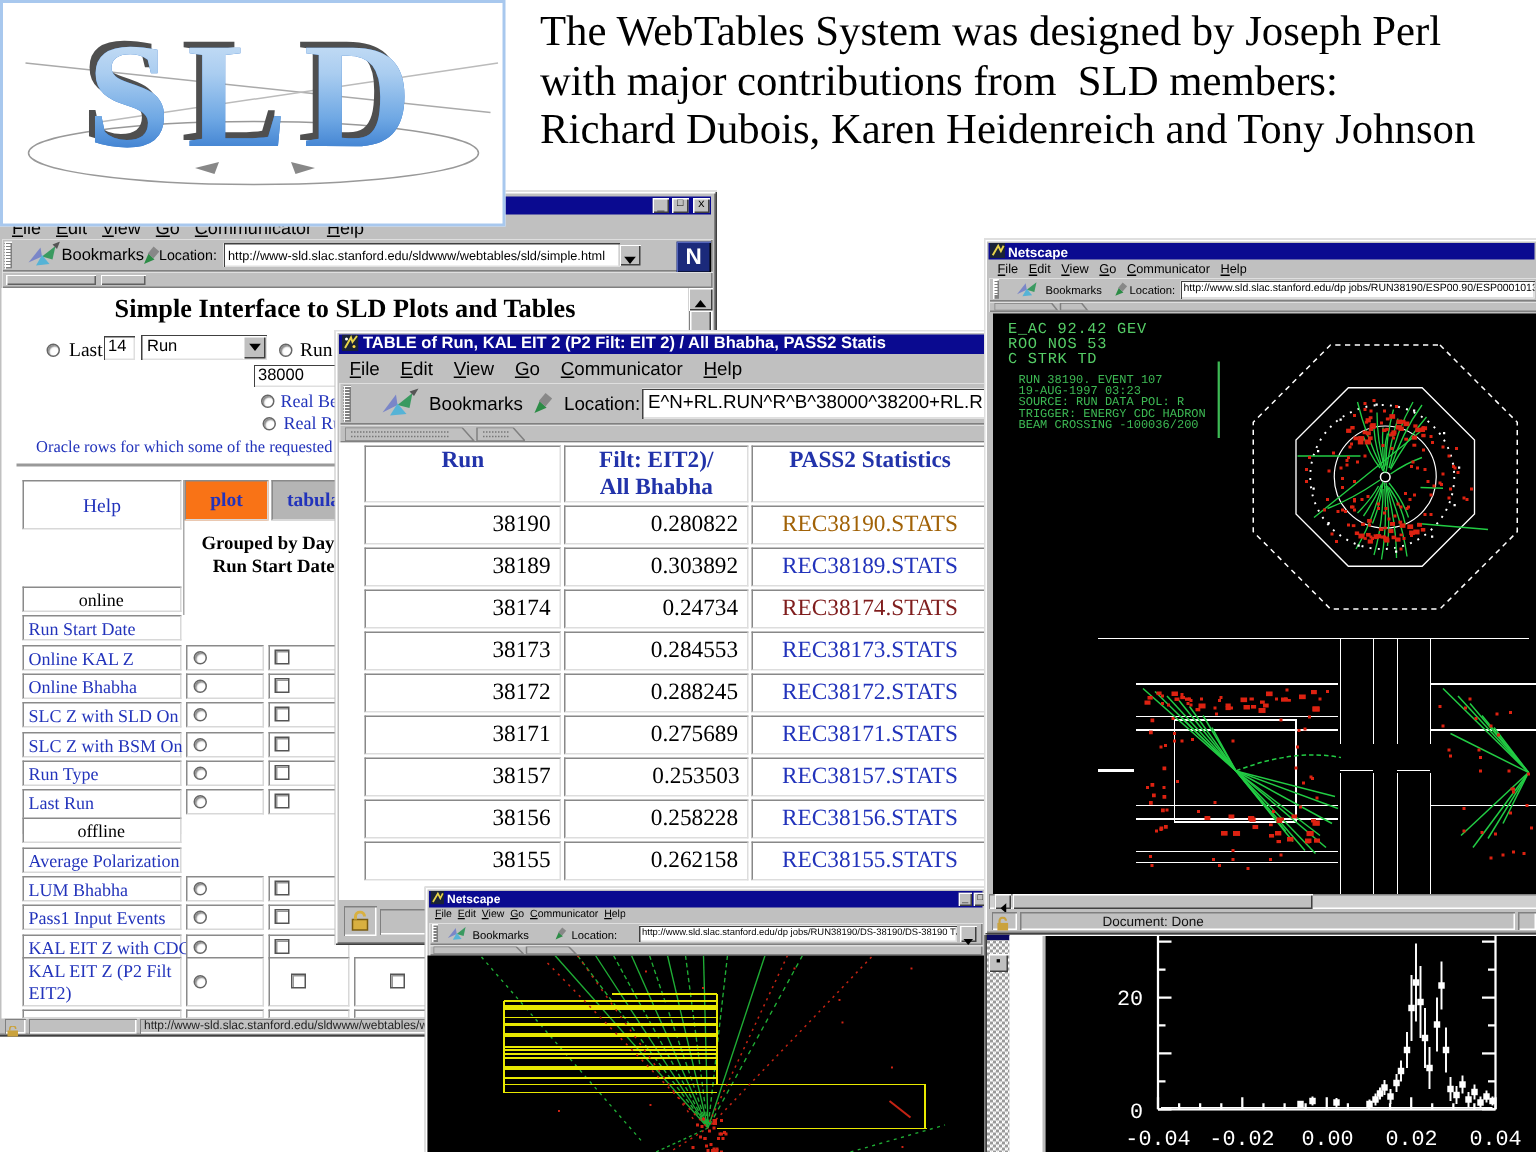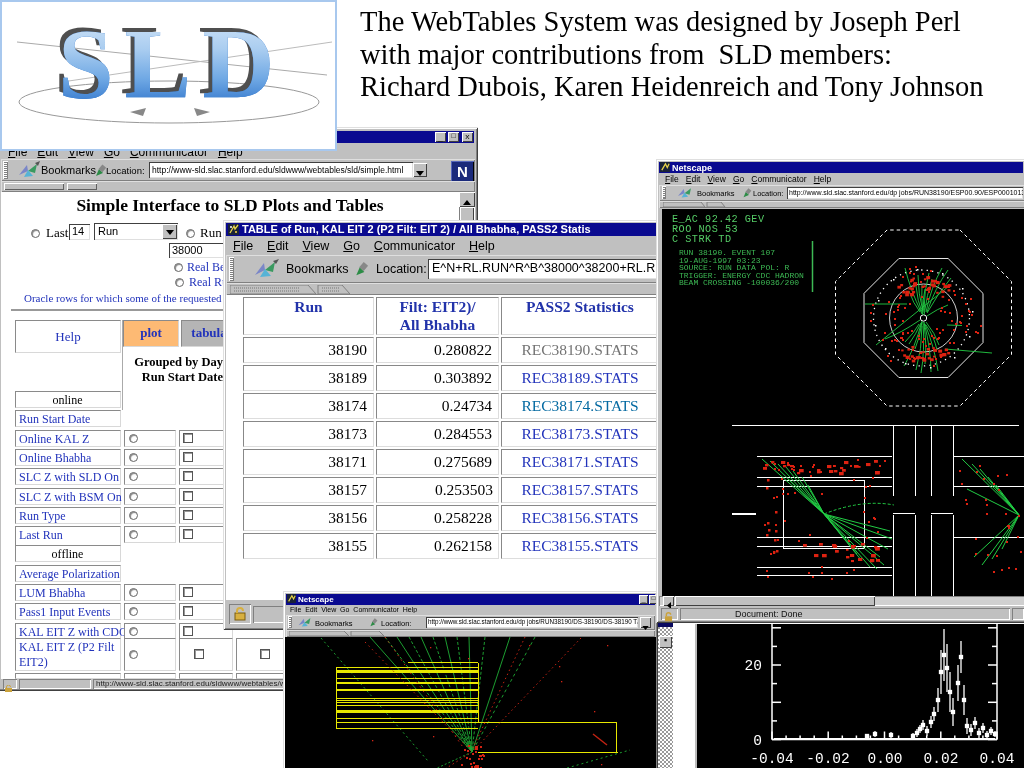--- a/index.html
+++ b/index.html
@@ -84,21 +84,21 @@
       <div class="fld" style="left:168px;top:51px;width:74px;height:15px;font-size:11px;line-height:14px;padding-left:3px;">38000</div>
       <div class="rad" style="left:173px;top:71px;"></div>
       <div class="abs serif blue" style="left:186px;top:68px;font-size:12px;">Real Bea</div>
       <div class="rad" style="left:174px;top:86px;"></div>
       <div class="abs serif blue" style="left:188px;top:83px;font-size:12px;">Real Ru</div>
       <div class="abs serif" style="left:23px;top:100px;font-size:11px;color:#2233bb;white-space:nowrap;">Oracle rows for which some of the requested data exist</div>
       <div class="abs" style="left:10px;top:117px;width:450px;height:2px;background:#999;box-shadow:0 1px 0 #fff;"></div>
       <div class="cell" style="left:14px;top:128px;width:106px;height:33px;">
         <div class="abs serif" style="left:0;top:8px;width:104px;text-align:center;font-size:13px;color:#2233bb;">Help</div>
       </div>
-      <div class="cell" style="left:122px;top:128px;width:56px;height:27px;background:#fdba74;">
+      <div class="cell" style="left:122px;top:128px;width:56px;height:27px;background:#f97316;">
         <div class="abs serif" style="left:0;top:4px;width:54px;text-align:center;font-weight:bold;font-size:13px;color:#2233bb;">plot</div>
       </div>
       <div class="cell" style="left:180px;top:128px;width:56px;height:27px;background:#b5b5b5;">
         <div class="abs serif" style="left:0;top:4px;width:54px;text-align:center;font-weight:bold;font-size:13px;color:#2233bb;">tabula</div>
       </div>
       <div class="abs serif" style="left:100px;top:163px;width:122px;text-align:right;font-weight:bold;font-size:12.5px;">Grouped by Day</div>
       <div class="abs serif" style="left:100px;top:178px;width:122px;text-align:right;font-weight:bold;font-size:12.5px;">Run Start Date</div>
       <div class="abs" style="left:121px;top:128px;width:1px;height:90px;background:#aaa;"></div>
       <div class="cell" style="left:14px;top:199px;width:106px;height:17px;">
         <div class="abs serif" style="left:0px;top:1px;width:103px;text-align:center;font-size:12px;color:#000;white-space:nowrap;">online</div>
@@ -249,36 +249,41 @@
       <table class="serif" style="position:absolute;left:15px;top:0px;border-collapse:separate;border-spacing:2px;font-size:15.5px;">
         <tbody>
           <tr>
             <td style="width:131px;height:38px;border:1px solid;border-color:#888 #ddd #ddd #888;text-align:center;vertical-align:top;color:#2233aa;font-weight:bold;">Run</td>
             <td style="width:123px;border:1px solid;border-color:#888 #ddd #ddd #888;text-align:center;vertical-align:top;color:#2233aa;font-weight:bold;">Filt: EIT2)/<br>All Bhabha</td>
             <td style="width:158px;border:1px solid;border-color:#888 #ddd #ddd #888;text-align:center;vertical-align:top;color:#2233aa;font-weight:bold;">PASS2 Statistics</td>
           </tr>
           <tr>
             <td style="height:26px;border:1px solid;border-color:#888 #ddd #ddd #888;text-align:right;padding-right:6px;">38190</td>
             <td style="border:1px solid;border-color:#888 #ddd #ddd #888;text-align:right;padding-right:6px;">0.280822</td>
-            <td style="border:1px solid;border-color:#888 #ddd #ddd #888;text-align:center;color:#737373;">REC38190.STATS</td>
+            <td style="border:1px solid;border-color:#888 #ddd #ddd #888;text-align:center;color:#a16207;">REC38190.STATS</td>
           </tr>
           <tr>
             <td style="height:26px;border:1px solid;border-color:#888 #ddd #ddd #888;text-align:right;padding-right:6px;">38189</td>
             <td style="border:1px solid;border-color:#888 #ddd #ddd #888;text-align:right;padding-right:6px;">0.303892</td>
             <td style="border:1px solid;border-color:#888 #ddd #ddd #888;text-align:center;color:#2233bb;">REC38189.STATS</td>
           </tr>
           <tr>
             <td style="height:26px;border:1px solid;border-color:#888 #ddd #ddd #888;text-align:right;padding-right:6px;">38174</td>
             <td style="border:1px solid;border-color:#888 #ddd #ddd #888;text-align:right;padding-right:6px;">0.24734</td>
-            <td style="border:1px solid;border-color:#888 #ddd #ddd #888;text-align:center;color:#0369a1;">REC38174.STATS</td>
+            <td style="border:1px solid;border-color:#888 #ddd #ddd #888;text-align:center;color:#7f1d1d;">REC38174.STATS</td>
           </tr>
           <tr>
             <td style="height:26px;border:1px solid;border-color:#888 #ddd #ddd #888;text-align:right;padding-right:6px;">38173</td>
             <td style="border:1px solid;border-color:#888 #ddd #ddd #888;text-align:right;padding-right:6px;">0.284553</td>
             <td style="border:1px solid;border-color:#888 #ddd #ddd #888;text-align:center;color:#2233bb;">REC38173.STATS</td>
+          </tr>
+          <tr>
+            <td style="height:26px;border:1px solid;border-color:#888 #ddd #ddd #888;text-align:right;padding-right:6px;">38172</td>
+            <td style="border:1px solid;border-color:#888 #ddd #ddd #888;text-align:right;padding-right:6px;">0.288245</td>
+            <td style="border:1px solid;border-color:#888 #ddd #ddd #888;text-align:center;color:#2233bb;">REC38172.STATS</td>
           </tr>
           <tr>
             <td style="height:26px;border:1px solid;border-color:#888 #ddd #ddd #888;text-align:right;padding-right:6px;">38171</td>
             <td style="border:1px solid;border-color:#888 #ddd #ddd #888;text-align:right;padding-right:6px;">0.275689</td>
             <td style="border:1px solid;border-color:#888 #ddd #ddd #888;text-align:center;color:#2233bb;">REC38171.STATS</td>
           </tr>
           <tr>
             <td style="height:26px;border:1px solid;border-color:#888 #ddd #ddd #888;text-align:right;padding-right:6px;">38157</td>
             <td style="border:1px solid;border-color:#888 #ddd #ddd #888;text-align:right;padding-right:5px;">0.253503</td>
             <td style="border:1px solid;border-color:#888 #ddd #ddd #888;text-align:center;color:#2233bb;">REC38157.STATS</td>

